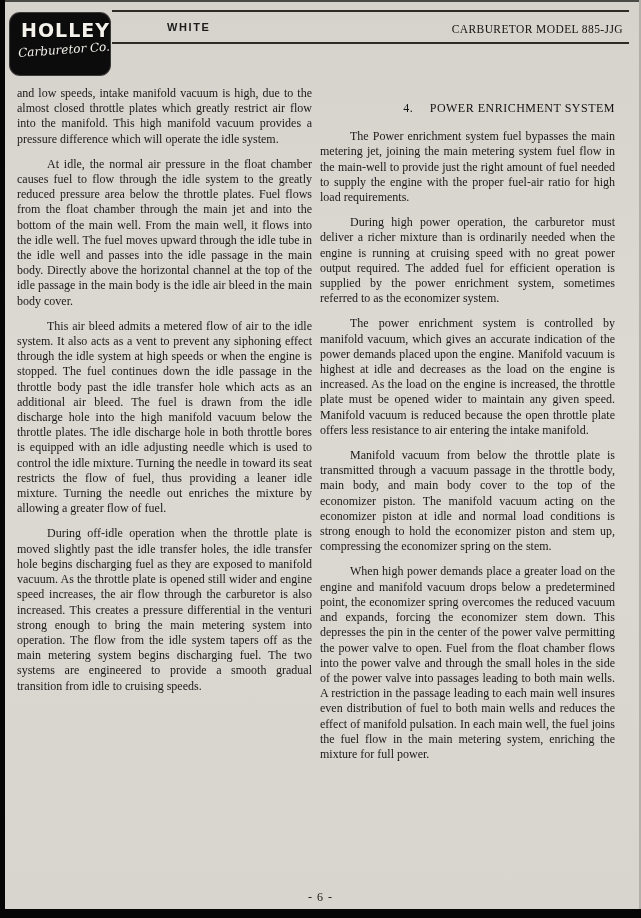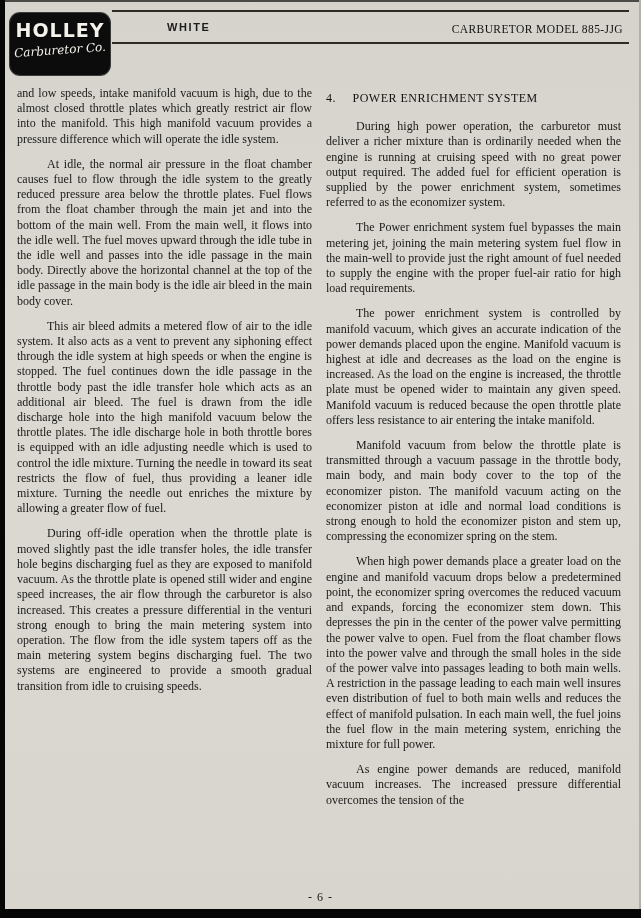--- a/index.html
+++ b/index.html
@@ -27,21 +27,21 @@
   .header { position:absolute; top:0; left:0; width:100%; height:82px; }
   .rule { position:absolute; left:112px; right:12px; height:2px; background:#2b2b28; }
   .rule-top    { top:10px; }
   .rule-bottom { top:42px; }
   .logo {
     position:absolute; top:13px; left:10px;
     width:100px; height:62px;
     background:#0c0c0c;
     border-radius:10px;
     color:#f3f1ea;
-    text-align:center;
+    text-align:right;
     box-sizing:border-box;
     padding-top:7px;
     box-shadow: 0 0 0 1px #3a3a38;
   }
   .logo-title {
     font-family:"DejaVu Sans", sans-serif;
     font-weight:bold;
     font-size:19px;
     letter-spacing:1px;
     line-height:20px;
@@ -69,43 +69,43 @@
     font-size:11.5px;
     letter-spacing:0.4px;
     color:#131311;
   }
 
   
   .columns {
     position:absolute;
     top:86px; left:17px; right:13px; bottom:32px;
     display:flex;
-    gap:14px;
+    gap:8px;
     overflow:hidden;
   }
   .col {
     width:295px;
     flex:0 0 295px;
     font-size:12px;
     line-height:15.2px;
     text-align:justify;
     color:#191917;
   }
   .para {
     margin:0 0 10px 0;
     text-indent:30px;
   }
   .para.no-indent { text-indent:0; }
   .heading {
     font-size:12px;
     font-weight:normal;
     letter-spacing:0.5px;
-    margin:5px 0 13px 0;
+    margin:15px 0 13px 0;
     color:#121210;
-    text-align:left;
+    text-align:right;
   }
   .heading-num { margin-right:13px; }
 
   
   .footer {
     position:absolute;
     bottom:13px; left:0; width:100%;
     text-align:center;
   }
   .page-number {
@@ -141,26 +141,25 @@
       <p class="para">At idle, the normal air pressure in the float chamber causes fuel to flow through the idle system to the greatly reduced pressure area below the throttle plates.  Fuel flows from the float chamber through the main jet and into the bottom of the main well.  From the main well, it flows into the idle well.  The fuel moves upward through the idle tube in the idle well and passes into the idle passage in the main body.  Directly above the horizontal channel at the top of the idle passage in the main body is the idle air bleed in the main body cover.</p>
       <p class="para">This air bleed admits a metered flow of air to the idle system.  It also acts as a vent to prevent any siphoning effect through the idle system at high speeds or when the engine is stopped. The fuel continues down the idle passage in the throttle body past the idle transfer hole which acts as an additional air bleed. The fuel is drawn from the idle discharge hole into the high manifold vacuum below the throttle plates.  The idle discharge hole in both throttle bores is equipped with an idle adjusting needle which is used to control the idle mixture.  Turning the needle in toward its seat restricts the flow of fuel, thus providing a leaner idle mixture.  Turning the needle out enriches the mixture by allowing a greater flow of fuel.</p>
       <p class="para">During off-idle operation when the throttle plate is moved slightly past the idle transfer holes, the idle transfer hole begins discharging fuel as they are exposed to manifold vacuum. As the throttle plate is opened still wider and engine speed increases, the air flow through the carburetor is also increased.  This creates a pressure differential in the venturi strong enough to bring the main metering system into operation.  The flow from the idle system tapers off as the main metering system begins discharging fuel.  The two systems are engineered to provide a smooth gradual transition from idle to cruising speeds.</p>
     </section>
 
     <section class="col">
       <h2 class="heading">
         <span class="heading-num">4.</span>
         <span class="heading-title">POWER ENRICHMENT SYSTEM</span>
       </h2>
+      <p class="para">The Power enrichment system fuel bypasses the main metering jet, joining the main metering system fuel flow in the main-well to provide just the right amount of fuel needed to supply the engine with the proper fuel-air ratio for high load requirements.</p>
       <p class="para">During high power operation, the carburetor must deliver a richer mixture than is ordinarily needed when the engine is running at cruising speed with no great power output required.  The added fuel for efficient operation is supplied by the power enrichment system, sometimes referred to as the economizer system.</p>
-      <p class="para">The Power enrichment system fuel bypasses the main metering jet, joining the main metering system fuel flow in the main-well to provide just the right amount of fuel needed to supply the engine with the proper fuel-air ratio for high load requirements.</p>
       <p class="para">The power enrichment system is controlled by manifold vacuum, which gives an accurate indication of the power demands placed upon the engine.  Manifold vacuum is highest at idle and decreases as the load on the engine is increased. As the load on the engine is increased, the throttle plate must be opened wider to maintain any given speed.  Manifold vacuum is reduced because the open throttle plate offers less resistance to air entering the intake manifold.</p>
       <p class="para">Manifold vacuum from below the throttle plate is transmitted through a vacuum passage in the throttle body, main body, and main body cover to the top of the economizer piston.  The manifold vacuum acting on the economizer piston at idle and normal load conditions is strong enough to hold the economizer piston and stem up, compressing the economizer spring on the stem.</p>
       <p class="para">When high power demands place a greater load on the engine and manifold vacuum drops below a predetermined point, the economizer spring overcomes the reduced vacuum and expands, forcing the economizer stem down.  This depresses the pin in the center of the power valve permitting the power valve to open.  Fuel from the float chamber flows into the power valve and through the small holes in the side of the power valve into passages leading to both main wells.  A restriction in the passage leading to each main well insures even distribution of fuel to both main wells and reduces the effect of manifold pulsation.  In each main well, the fuel joins the fuel flow in the main metering system, enriching the mixture for full power.</p>
-      <p class="para">As engine power demands are reduced, manifold vacuum increases. The increased pressure differential overcomes the tension of the</p>
     </section>
 
   </main>
 
   <footer class="footer">
     <span class="page-number">- 6 -</span>
   </footer>
 
   <div class="edge-left"></div>
   <div class="edge-bottom"></div>

